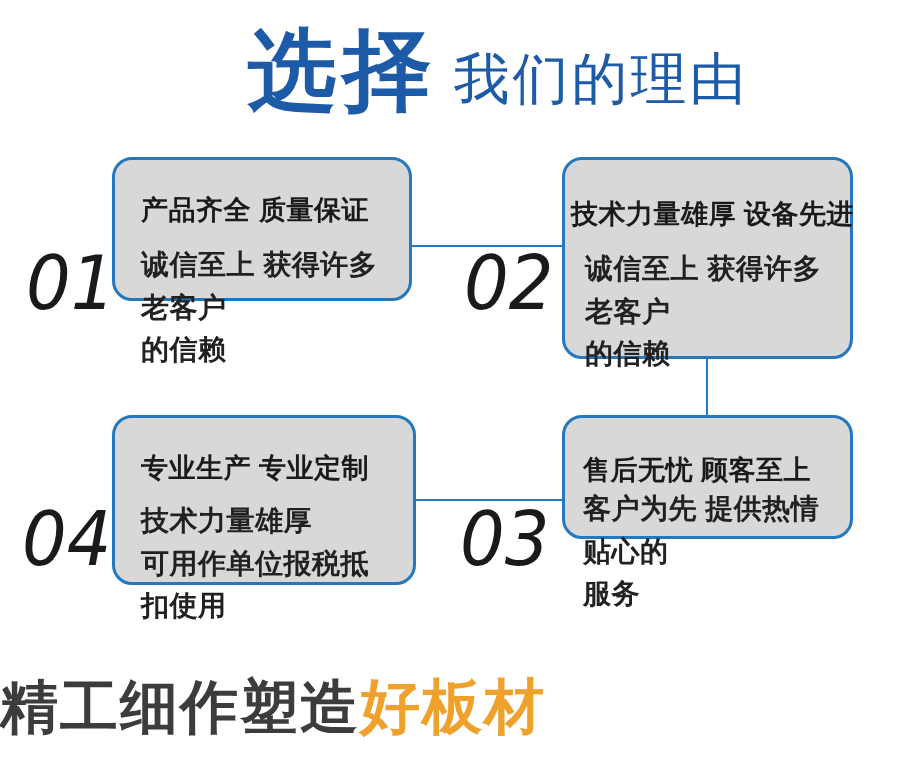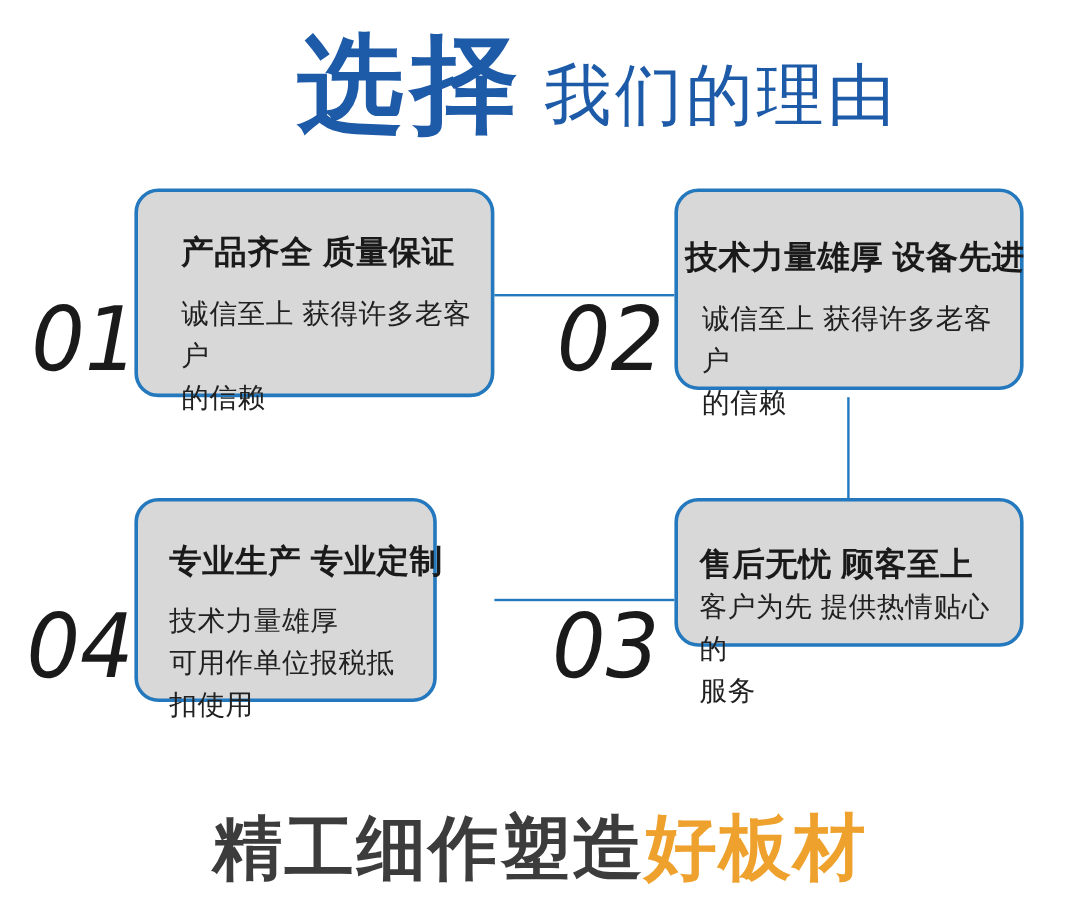--- a/index.html
+++ b/index.html
@@ -39,26 +39,26 @@
     position:absolute;
     background:var(--card-fill-gray);
     border:3px solid var(--card-border-blue);
     border-radius:20px;
   }
   .card-title{
     font-size:27px;font-weight:700;color:var(--card-text-dark);
     white-space:nowrap;letter-spacing:0.5px;
   }
   .card-desc{
-    font-size:23px;font-weight:400;color:#212121;
+    font-size:28px;font-weight:700;color:#212121;
     line-height:1.52;white-space:pre-line;letter-spacing:0.5px;
   }
-  .c1{left:112px;top:157px;width:300px;height:174px;padding:32px 14px 0 36px;}
-  .c2{left:562px;top:157px;width:291px;height:168px;padding:36px 4px 0 6px;}
-  .c3{left:112px;top:415px;width:252px;height:170px;padding:32px 20px 0 26px;}
+  .c1{left:112px;top:157px;width:300px;height:144px;padding:32px 14px 0 26px;}
+  .c2{left:562px;top:157px;width:291px;height:202px;padding:36px 4px 0 6px;}
+  .c3{left:112px;top:415px;width:304px;height:170px;padding:32px 20px 0 26px;}
   .c4{left:562px;top:415px;width:291px;height:124px;padding:34px 6px 0 18px;}
   .c1 .card-desc{margin-top:16px;}
   .c2 .card-desc{margin-top:16px;padding-left:14px;}
   .c3 .card-desc{margin-top:14px;}
   .c4 .card-desc{margin-top:0;}
   
   .conn{position:absolute;background:var(--connector-blue);}
   .conn-h1{left:412px;top:245px;width:150px;height:2px;}
   .conn-v {left:706px;top:331px;width:2px;height:85px;}
   .conn-h2{left:412px;top:499px;width:150px;height:2px;}
@@ -68,21 +68,21 @@
     font-style:italic;font-size:74px;line-height:1;font-weight:500;
     color:var(--number-black);transform:scaleX(0.95);transform-origin:left bottom;
   }
   .n1{left:26px;top:246px;}
   .n2{left:464px;top:246px;}
   .n4{left:22px;top:502px;}
   .n3{left:460px;top:502px;}
   
   .footer{
     position:absolute;top:674px;left:0;width:100%;
-    text-align:center;line-height:1.1;white-space:nowrap;
+    line-height:1.1;white-space:nowrap;
   }
   .footer-gray{
     font-size:58px;font-weight:600;color:var(--footer-gray);letter-spacing:2px;
   }
   .footer-orange{
     font-size:60px;font-weight:800;color:var(--footer-orange);letter-spacing:2px;
   }
 </style>
 </head>
 <body>

